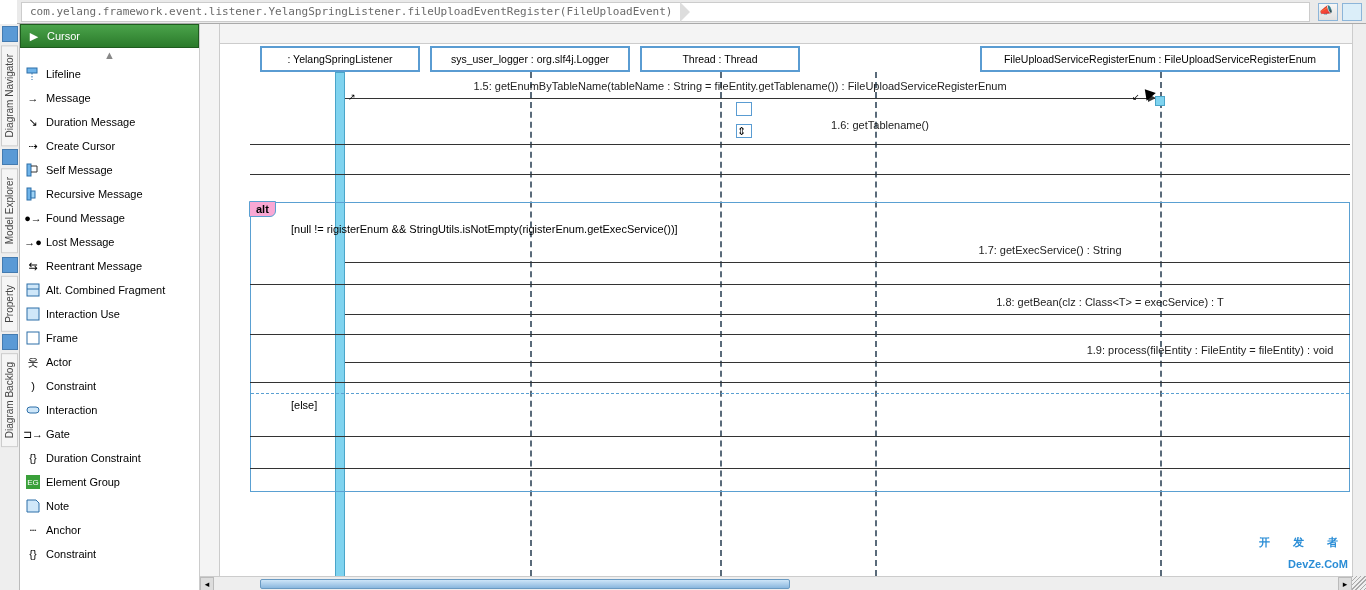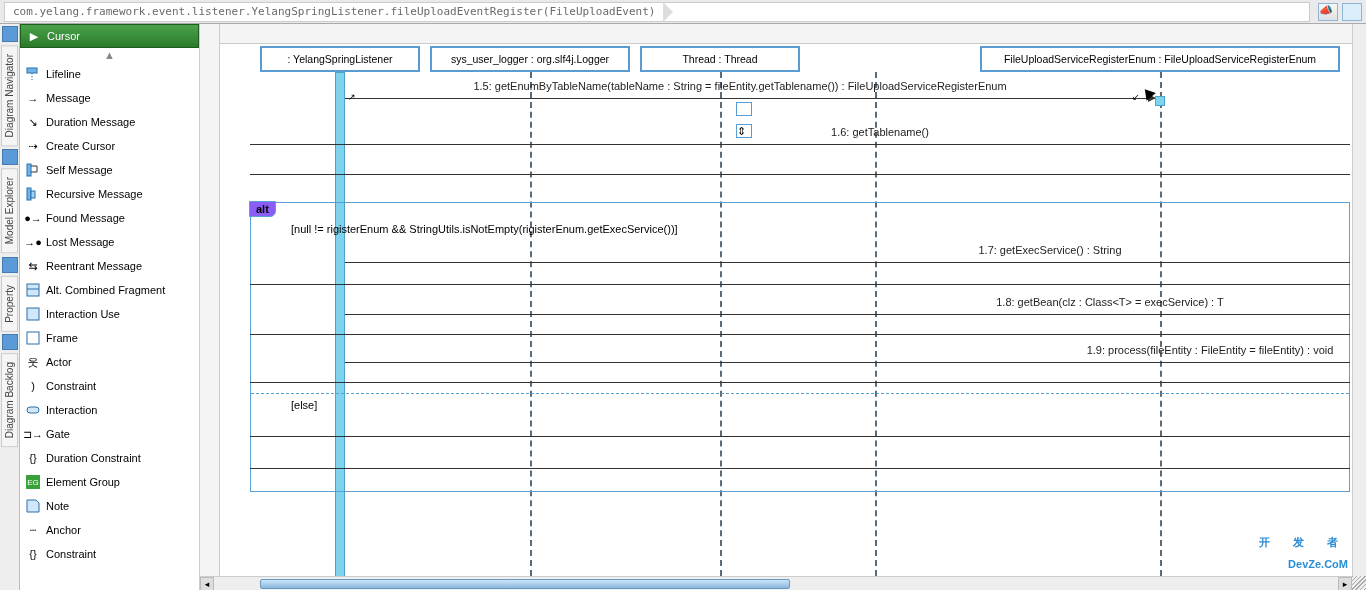--- a/index.html
+++ b/index.html
@@ -1,18 +1,18 @@
 <!DOCTYPE html>
 <html><head>
 <meta charset="utf-8">
 <style>
 * { margin: 0; padding: 0; box-sizing: border-box; font-family: "Microsoft YaHei", Arial, sans-serif; font-size: 11px; }
 body { background: #fff; width: 1366px; height: 590px; overflow: hidden; position: relative; }
 
-.top-bar { height: 24px; background: #eaeaea; border-bottom: 1px solid #aaa; display: flex; align-items: center; padding: 0 4px; }
+.top-bar { height: 24px; background: #eaeaea; border-bottom: 1px solid #aaa; display: flex; align-items: center; padding: 0 4px; margin-left: 17px; }
 .breadcrumb { flex: 1; display: flex; align-items: center; height: 20px; background: #fff; border: 1px solid #ccc; position: relative; }
 .breadcrumb-text { font-family: "Consolas", monospace; color: #6a6a6a; padding: 0 8px; white-space: nowrap; }
 .breadcrumb-arrow { width: 0; height: 0; border-top: 10px solid transparent; border-bottom: 10px solid transparent; border-left: 10px solid #ddd; }
 .top-icons { display: flex; gap: 4px; padding-left: 8px; }
 .top-icon { width: 20px; height: 18px; border: 1px solid #8cb5d9; background: #dbeef9; }
 
 .main-row { display: flex; height: calc(100% - 24px); }
 
 .side-tabs { width: 20px; background: #eee; border-right: 1px solid #bbb; display: flex; flex-direction: column; align-items: center; }
 .side-tab { writing-mode: vertical-rl; transform: rotate(180deg); padding: 8px 2px; font-size: 10px; color: #444; border: 1px solid #ccc; background: #f5f5f5; margin: 1px 0; cursor: pointer; height: auto; }
@@ -29,21 +29,21 @@
 
 .lifeline-header { position: absolute; top: 22px; height: 26px; border: 2px solid #5a9cd2; background: #fff; display: flex; align-items: center; justify-content: center; text-align: center; font-size: 10.5px; padding: 0 0; }
 .lifeline-line { position: absolute; top: 48px; bottom: 0; border-left: 2px dashed #5a6b7a; }
 
 .activation { position: absolute; width: 10px; background: #7fd3ef; border: 1px solid #4aa5c9; }
 
 .msg-line { position: absolute; border-top: 1.5px solid #333; }
 .msg-label { position: absolute; font-size: 11px; color: #222; white-space: nowrap; text-align: center; }
 
 .alt-frame { position: absolute; border: 1.5px solid #5aa0d2; }
-.alt-label { position: absolute; top: -2px; left: -2px; background: #8b5cf6; border: 1.5px solid #5aa0d2; border-radius: 0 0 6px 0; padding: 1px 6px; font-weight: bold; font-size: 11px; }
+.alt-label { position: absolute; top: -2px; left: -2px; background: #f9a8d4; border: 1.5px solid #5aa0d2; border-radius: 0 0 6px 0; padding: 1px 6px; font-weight: bold; font-size: 11px; }
 .alt-divider { position: absolute; left: 0; right: 0; border-top: 1.5px dashed #5aa0d2; }
 .guard { position: absolute; font-size: 11px; }
 
 .tiny-icon { position: absolute; width: 16px; height: 14px; border: 1px solid #5a9cd2; background: #fff; }
 
 .scrollbar-v { position: absolute; right: 0; top: 0; bottom: 14px; width: 14px; background: #eee; border-left: 1px solid #ccc; }
 .scrollbar-h { position: absolute; left: 0; right: 14px; bottom: 0; height: 14px; background: #eee; border-top: 1px solid #ccc; display: flex; align-items: center; }
 .scroll-thumb-h { position: absolute; height: 10px; top: 2px; left: 60px; width: 530px; background: linear-gradient(#cde5f8, #8ab7de); border: 1px solid #6a9ac2; border-radius: 2px; }
 .scroll-arrow { width: 14px; height: 14px; background: #ddd; border: 1px solid #bbb; display: flex; align-items: center; justify-content: center; font-size: 9px; }
 
@@ -236,21 +236,21 @@
       <div class="msg-line" style="left:125px;top:74px;width:810px"></div>
       <div class="arrow-head right" style="left:928px;top:70px"></div>
       <div class="activation" style="left:935px;top:72px;height:10px"></div>
       <span style="position:absolute;left:128px;top:68px;font-size:9px">↗</span>
       <span style="position:absolute;left:912px;top:68px;font-size:9px">↙</span>
       <div class="cursor-arrow" style="left:922px;top:64px"></div>
 
       <div class="tiny-icon" style="left:516px;top:78px"></div>
       <div class="tiny-icon" style="left:516px;top:100px">⇕</div>
 
-      <div class="msg-label" style="left:560px;top:102px;width:200px">1.6: getTablename()</div>
+      <div class="msg-label" style="left:560px;top:95px;width:200px">1.6: getTablename()</div>
       <div class="msg-line" style="left:30px;top:120px;width:1100px"></div>
       <div class="msg-line" style="left:30px;top:150px;width:1100px"></div>
 
       <div class="alt-frame" style="left:30px;top:178px;width:1100px;height:290px">
         <div class="alt-label">alt</div>
         <div class="guard" style="left:40px;top:20px">[null != rigisterEnum &amp;&amp; StringUtils.isNotEmpty(rigisterEnum.getExecService())]</div>
         <div class="alt-divider" style="top:190px"></div>
         <div class="guard" style="left:40px;top:196px">[else]</div>
       </div>
 

